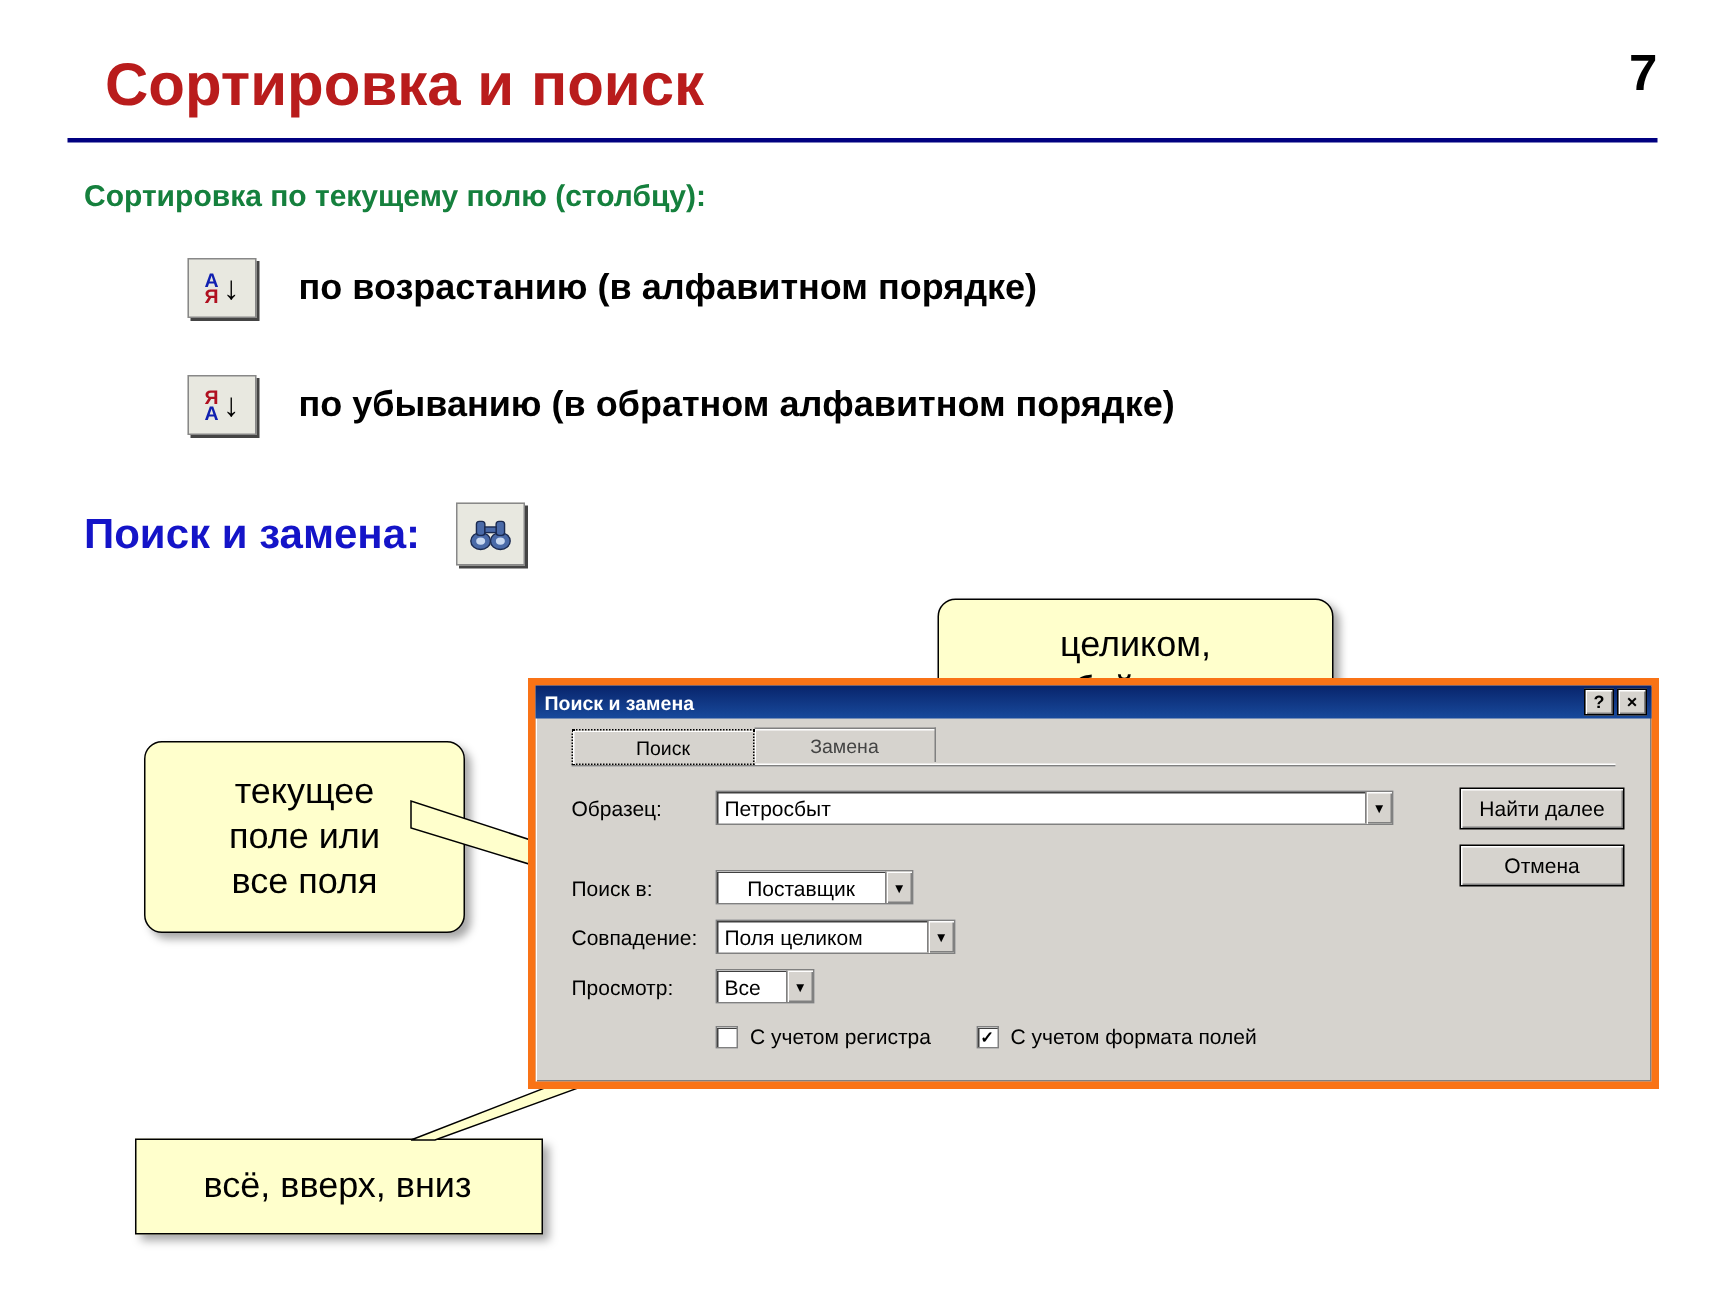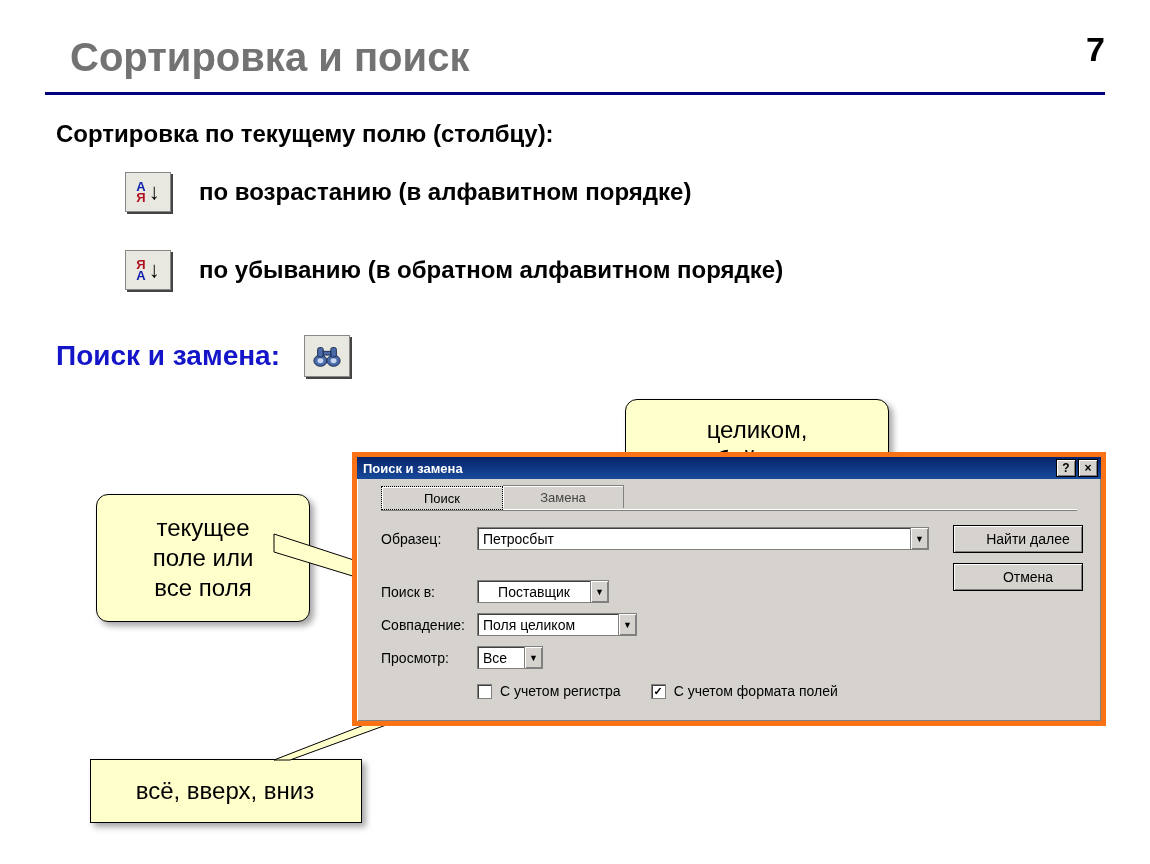--- a/index.html
+++ b/index.html
@@ -1,20 +1,20 @@
 <!DOCTYPE html>
 <html><head>
 <meta charset="utf-8">
 <style>
 html,body{margin:0;padding:0;width:1150px;height:864px;background:#fff;font-family:Arial,Helvetica,sans-serif;}
 .slide{position:relative;width:1150px;height:864px;}
 .page-number{position:absolute;top:30px;right:45px;font-size:34px;font-weight:bold;color:#000;}
-.title{position:absolute;top:35px;left:70px;font-size:40px;font-weight:bold;color:#737373;}
+.title{position:absolute;top:35px;left:70px;font-size:40px;font-weight:bold;color:#b91c1c;}
 .hr{position:absolute;top:92px;left:45px;width:1060px;height:3px;background:#000080;}
-.subtitle1{position:absolute;top:120px;left:56px;font-size:24px;font-weight:bold;color:#000000;}
+.subtitle1{position:absolute;top:120px;left:56px;font-size:20px;font-weight:bold;color:#15803d;}
 .sort-row{position:absolute;left:125px;font-size:24px;font-weight:bold;color:#000;display:flex;align-items:center;}
 .sort-row.r1{top:172px;}
 .sort-row.r2{top:250px;}
 .sort-icon{width:44px;height:38px;border:1px solid #888;background:#e8e8e0;margin-right:28px;display:flex;align-items:center;justify-content:center;box-shadow:2px 2px 0 #444;font-family:"Arial Narrow",Arial;}
 .sort-icon .letters{font-size:13px;font-weight:bold;line-height:11px;display:flex;flex-direction:column;margin-right:3px;}
 .sort-icon .letters .blue{color:#1020b0;}
 .sort-icon .letters .red{color:#b01020;}
 .sort-icon .arrow{font-size:22px;font-weight:bold;color:#000;}
 .subtitle2{position:absolute;top:335px;left:56px;font-size:28px;font-weight:bold;color:#1414c8;display:flex;align-items:center;}
 .binoc{width:44px;height:40px;border:1px solid #888;background:#e8e8e0;margin-left:24px;box-shadow:2px 2px 0 #444;display:flex;align-items:center;justify-content:center;}
@@ -27,21 +27,21 @@
 .tabs{display:flex;margin:6px 0 0 24px;}
 .tab{width:120px;height:22px;border:1px solid #808080;border-bottom:none;background:#d6d3ce;box-shadow:inset 1px 1px 0 #fff;font-size:13px;display:flex;align-items:center;justify-content:center;}
 .tab.active{border:1px dotted #000;background:#d6d3ce;position:relative;top:1px;}
 .tab:not(.active){color:#444;border-left:none;}
 .tabline{height:1px;background:#fff;border-bottom:1px solid #808080;margin:0 24px 0 24px;}
 .form-row{display:flex;align-items:center;margin:16px 0 0 24px;}
 .form-row .lbl{width:96px;font-size:14px;letter-spacing:0;}
 .combo{display:flex;align-items:center;height:21px;background:#fff;border:1px solid #808080;box-shadow:inset 1px 1px 0 #404040;}
 .combo .txt{padding:11px 5px;font-size:14px;flex:1;white-space:nowrap;overflow:hidden;}
 .combo .dd{width:17px;height:100%;background:#d6d3ce;border-left:1px solid #808080;box-shadow:inset 1px 1px 0 #fff,inset -1px -1px 0 #808080;display:flex;align-items:center;justify-content:center;font-size:9px;}
-.dlg-btn{position:absolute;right:18px;width:108px;height:26px;background:#d6d3ce;border:1px solid #000;box-shadow:inset 1px 1px 0 #fff,inset -1px -1px 0 #808080;font-size:14px;display:flex;align-items:center;justify-content:center;padding-left:20px;}
+.dlg-btn{position:absolute;right:18px;width:108px;height:26px;background:#d6d3ce;border:1px solid #000;box-shadow:inset 1px 1px 0 #fff,inset -1px -1px 0 #808080;font-size:14px;display:flex;align-items:center;justify-content:center;}
 .dlg-btn.b1{top:68px;}
 .dlg-btn.b2{top:106px;text-align:right;}
 .check-row{display:flex;align-items:center;margin:14px 0 0 120px;font-size:14px;gap:8px;}
 .chk{width:13px;height:13px;background:#fff;border:1px solid #808080;box-shadow:inset 1px 1px 0 #404040;display:flex;align-items:center;justify-content:center;font-size:11px;font-weight:bold;}
 
 .callout{position:absolute;background:#ffffcc;border:1px solid #000;box-shadow:4px 4px 6px rgba(0,0,0,.35);font-size:24px;text-align:center;display:flex;align-items:center;justify-content:center;padding:10px 18px;line-height:1.25;}
 .c1{top:399px;left:625px;width:226px;height:100px;border-radius:12px;}
 .c2{top:494px;left:96px;width:176px;height:106px;border-radius:12px;}
 .c3{top:759px;left:90px;width:236px;height:42px;padding-left:16px;}
 </style>

